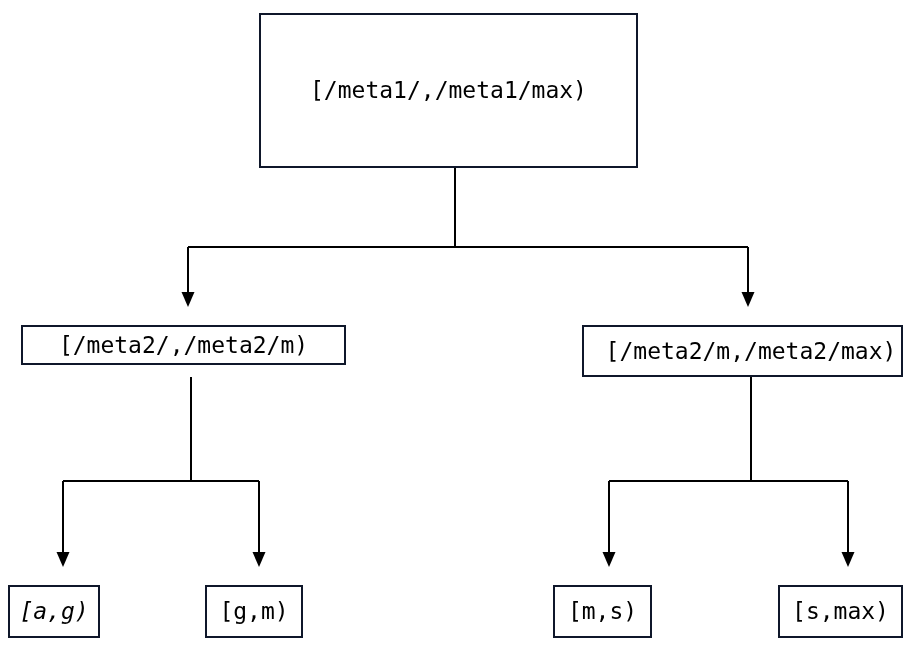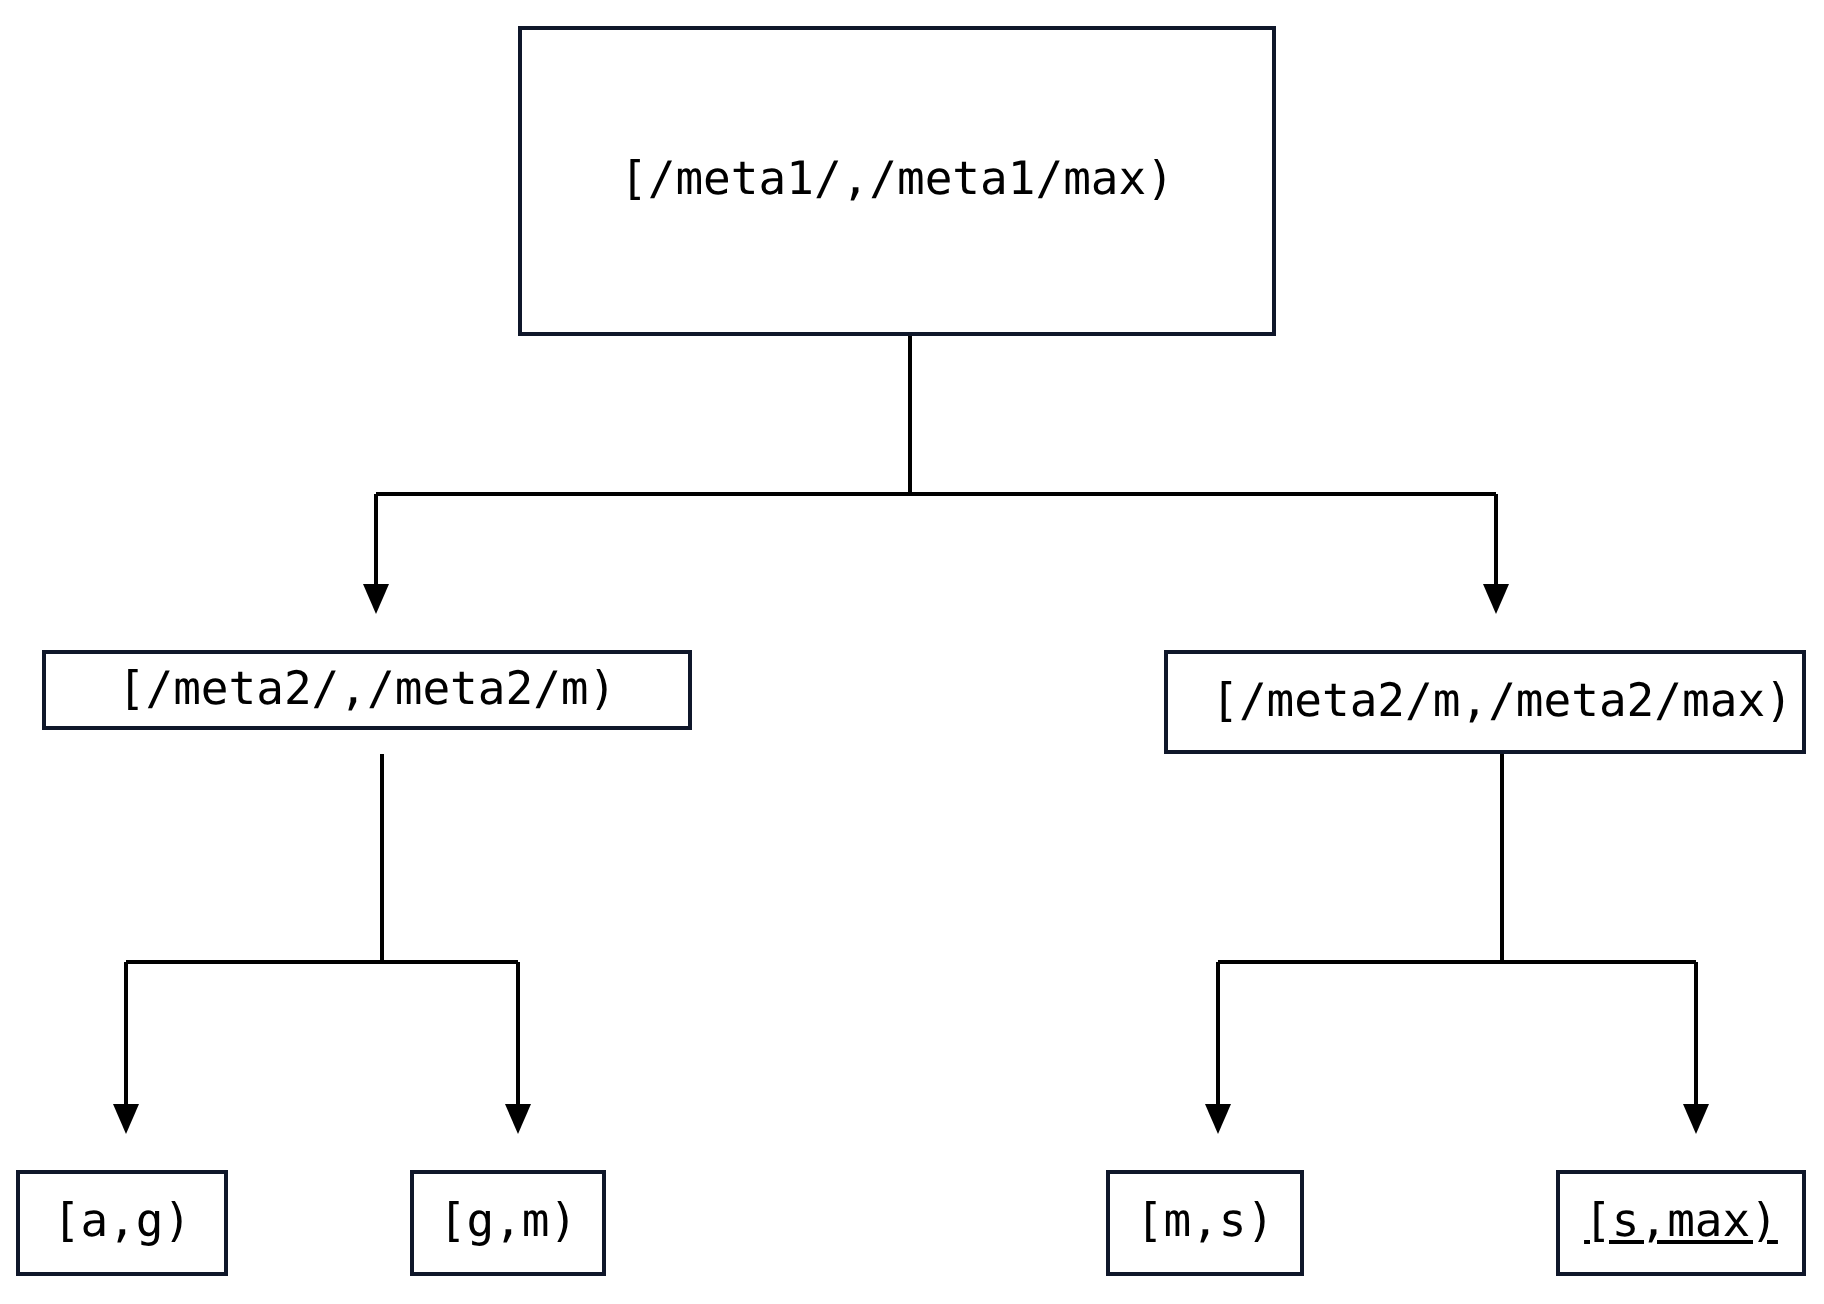--- a/index.html
+++ b/index.html
@@ -39,24 +39,24 @@
     font-size: 23px;
     line-height: 1;
     display: flex;
     align-items: center;
     justify-content: center;
     white-space: nowrap;
   }
   .node-root      { left: 259px; top: 13px;  width: 379px; height: 155px; }
   .node-l2-left   { left: 21px;  top: 325px; width: 325px; height: 40px; }
   .node-l2-right  { left: 582px; top: 325px; width: 321px; height: 52px; padding-left: 17px; }
-  .node-leaf-ag   { left: 8px;   top: 585px; width: 106px; height: 53px; }
+  .node-leaf-ag   { left: 8px;   top: 585px; width: 92px; height: 53px; font-style: italic; }
   .node-leaf-gm   { left: 205px; top: 585px; width: 98px;  height: 53px; }
   .node-leaf-ms   { left: 553px; top: 585px; width: 99px;  height: 53px; }
-  .node-leaf-smax { left: 778px; top: 585px; width: 125px; height: 53px; text-decoration: underline; }
+  .node-leaf-smax { left: 778px; top: 585px; width: 125px; height: 53px; }
 </style>
 </head>
 <body>
 
 <div class="canvas">
 
   <svg class="edges" viewBox="0 0 912 652" xmlns="http://www.w3.org/2000/svg">
 
     <g>
       <line x1="455" y1="168" x2="455" y2="247"></line>

